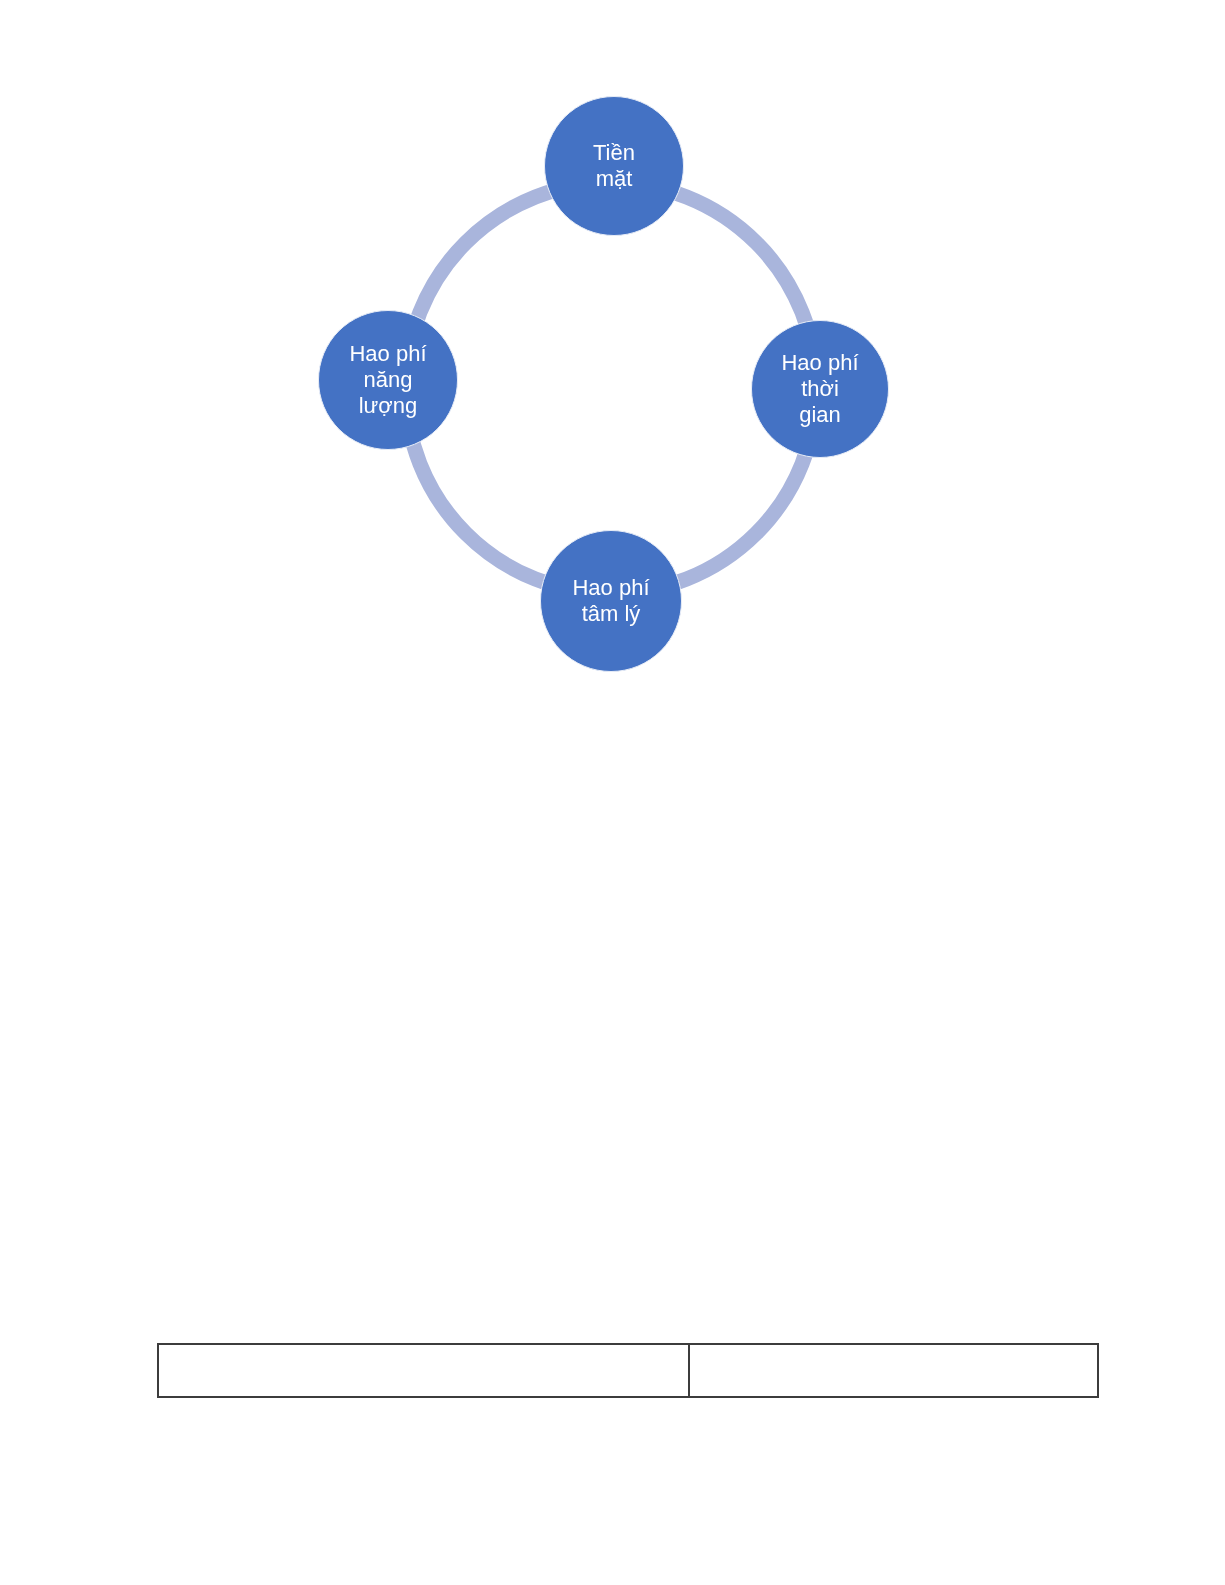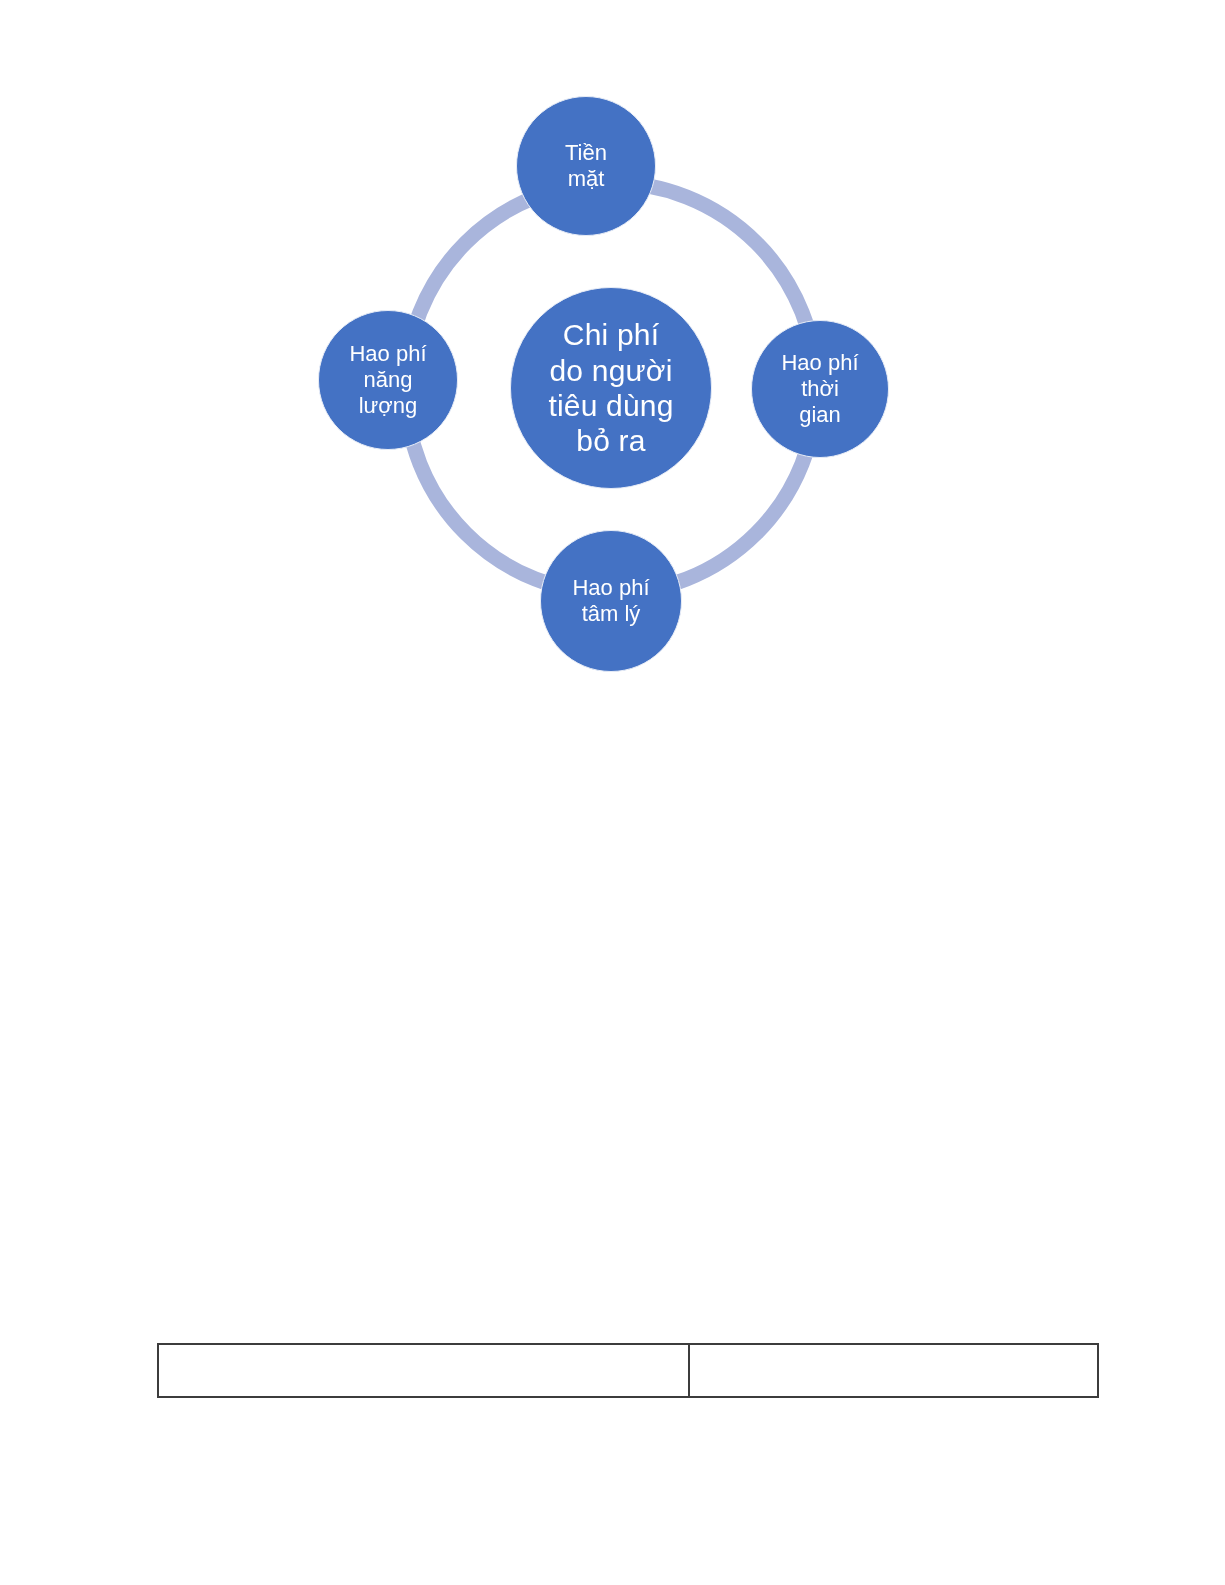--- a/index.html
+++ b/index.html
@@ -77,21 +77,21 @@
     left: 210px;
     top: 197px;
     width: 202px;
     height: 202px;
     font-size: 30px;
     letter-spacing: 0.2px;
   }
 
   
   #node-top {
-    left: 216px;
+    left: 244px;
     top: 6px;
     width: 140px;
     height: 140px;
     font-size: 22px;
   }
 
   
   #node-right {
     left: 451px;
     top: 230px;
@@ -167,26 +167,20 @@
       <span class="node-label">Hao phí
 thời
 gian</span>
     </div>
 
     <div id="node-bottom" class="node">
       <span class="node-label">Hao phí
 tâm lý</span>
     </div>
 
-    <div id="node-center" class="node">
-      <span class="node-label">Chi phí
-do người
-tiêu dùng
-bỏ ra</span>
-    </div>
 
   </div>
 
   <table id="doc-table">
     <tbody>
       <tr>
         <td class="col-1"></td>
         <td class="col-2"></td>
       </tr>
     </tbody>

